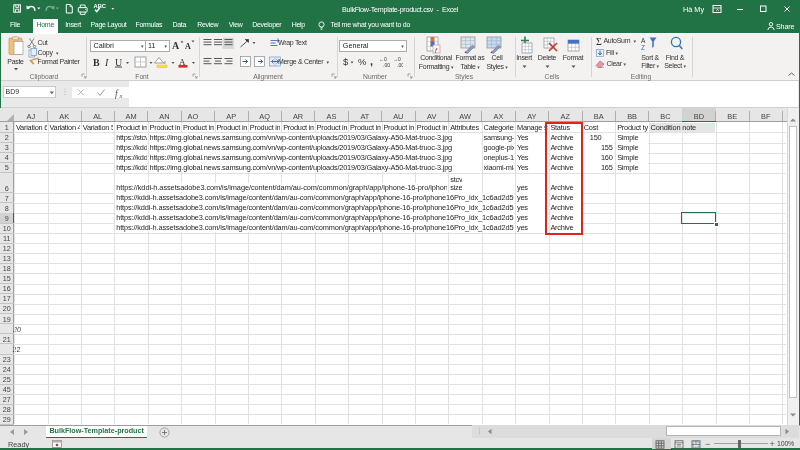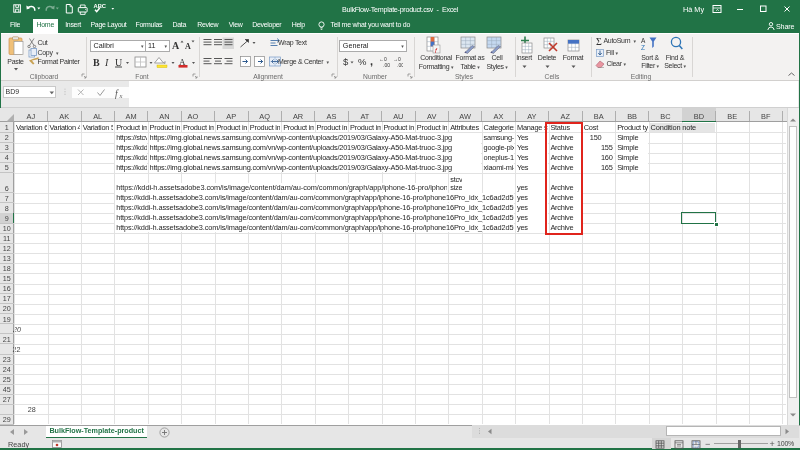--- a/index.html
+++ b/index.html
@@ -436,21 +436,21 @@
 <div class="ab" style="left:0;top:354.77999999999986px;width:13.5px;text-align:center;font-size:7.2px;color:#444;">23</div>
 <div class="ab" style="left:0;top:363.57999999999987px;width:14.2px;height:0.7px;background:#c4c4c4;"></div>
 <div class="ab" style="left:0;top:364.84999999999985px;width:13.5px;text-align:center;font-size:7.2px;color:#444;">24</div>
 <div class="ab" style="left:0;top:373.64999999999986px;width:14.2px;height:0.7px;background:#c4c4c4;"></div>
 <div class="ab" style="left:0;top:374.91999999999985px;width:13.5px;text-align:center;font-size:7.2px;color:#444;">25</div>
 <div class="ab" style="left:0;top:383.71999999999986px;width:14.2px;height:0.7px;background:#c4c4c4;"></div>
 <div class="ab" style="left:0;top:384.98999999999984px;width:13.5px;text-align:center;font-size:7.2px;color:#444;">45</div>
 <div class="ab" style="left:0;top:393.78999999999985px;width:14.2px;height:0.7px;background:#c4c4c4;"></div>
 <div class="ab" style="left:0;top:395.05999999999983px;width:13.5px;text-align:center;font-size:7.2px;color:#444;">27</div>
 <div class="ab" style="left:0;top:403.85999999999984px;width:14.2px;height:0.7px;background:#c4c4c4;"></div>
-<div class="ab" style="left:0;top:405.1299999999998px;width:13.5px;text-align:center;font-size:7.2px;color:#444;margin-left:25px;">28</div>
+<div class="ab" style="left:0;top:405.1299999999998px;width:13.5px;text-align:center;font-size:7.2px;color:#444;">28</div>
 <div class="ab" style="left:0;top:413.92999999999984px;width:14.2px;height:0.7px;background:#c4c4c4;"></div>
 <div class="ab" style="left:0;top:415.1999999999998px;width:13.5px;text-align:center;font-size:7.2px;color:#444;">29</div>
 <div class="ab" style="left:0;top:423.99999999999983px;width:14.2px;height:0.7px;background:#c4c4c4;"></div>
 <div class="ab" style="left:14.2px;top:122.4px;width:0.8px;height:302.1px;background:#e2e2e2;"></div>
 <div class="ab" style="left:47.599999999999994px;top:122.4px;width:0.8px;height:302.1px;background:#e2e2e2;"></div>
 <div class="ab" style="left:81.0px;top:122.4px;width:0.8px;height:302.1px;background:#e2e2e2;"></div>
 <div class="ab" style="left:114.39999999999999px;top:122.4px;width:0.8px;height:302.1px;background:#e2e2e2;"></div>
 <div class="ab" style="left:147.79999999999998px;top:122.4px;width:0.8px;height:302.1px;background:#e2e2e2;"></div>
 <div class="ab" style="left:181.2px;top:122.4px;width:0.8px;height:302.1px;background:#e2e2e2;"></div>
 <div class="ab" style="left:214.59999999999997px;top:122.4px;width:0.8px;height:302.1px;background:#e2e2e2;"></div>

